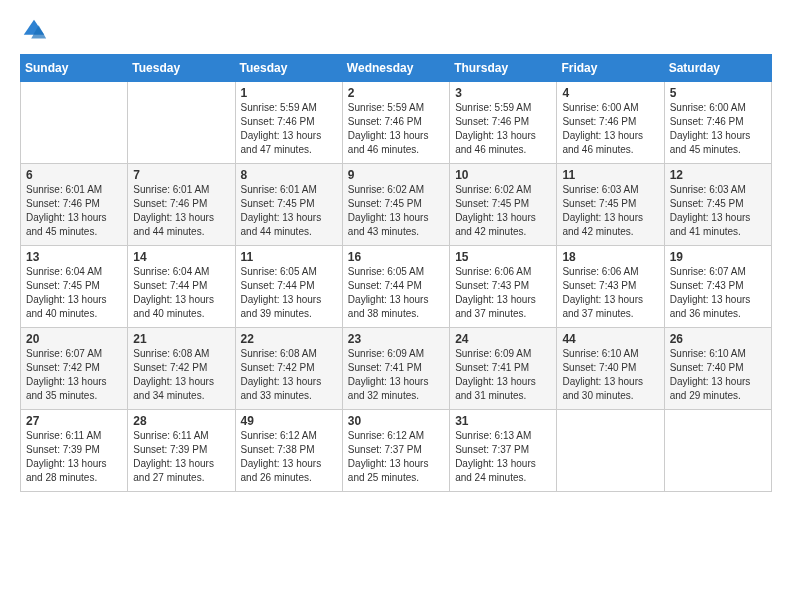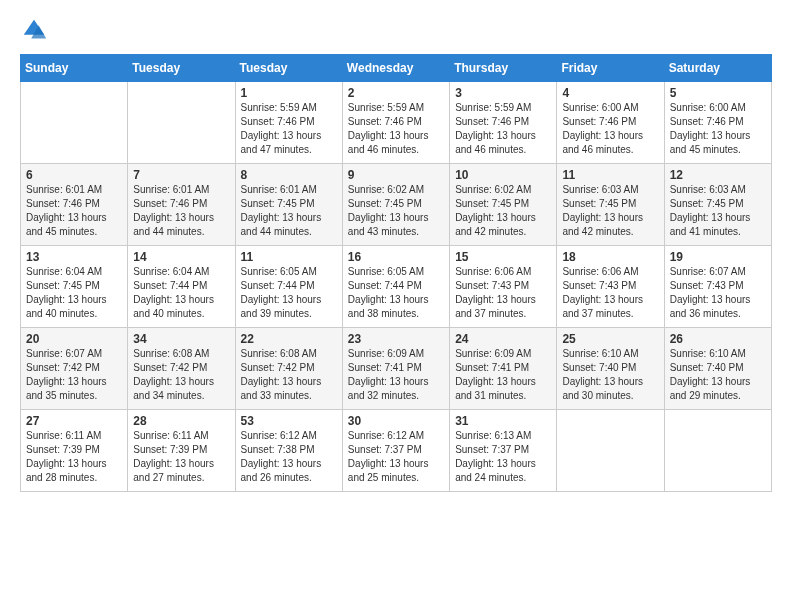--- a/index.html
+++ b/index.html
@@ -253,21 +253,21 @@
           </td>
         </tr>
         <tr>
           <td>
             <span class="day-num">20</span>
             <div class="day-info" style="white-space: pre-line;">Sunrise: 6:07 AM
 Sunset: 7:42 PM
 Daylight: 13 hours and 35 minutes.</div>
           </td>
           <td>
-            <span class="day-num">34</span>
+            <span class="day-num">21</span>
             <div class="day-info" style="white-space: pre-line;">Sunrise: 6:08 AM
 Sunset: 7:42 PM
 Daylight: 13 hours and 34 minutes.</div>
           </td>
           <td>
             <span class="day-num">22</span>
             <div class="day-info" style="white-space: pre-line;">Sunrise: 6:08 AM
 Sunset: 7:42 PM
 Daylight: 13 hours and 33 minutes.</div>
           </td>
@@ -277,21 +277,21 @@
 Sunset: 7:41 PM
 Daylight: 13 hours and 32 minutes.</div>
           </td>
           <td>
             <span class="day-num">24</span>
             <div class="day-info" style="white-space: pre-line;">Sunrise: 6:09 AM
 Sunset: 7:41 PM
 Daylight: 13 hours and 31 minutes.</div>
           </td>
           <td>
-            <span class="day-num">25</span>
+            <span class="day-num">44</span>
             <div class="day-info" style="white-space: pre-line;">Sunrise: 6:10 AM
 Sunset: 7:40 PM
 Daylight: 13 hours and 30 minutes.</div>
           </td>
           <td>
             <span class="day-num">26</span>
             <div class="day-info" style="white-space: pre-line;">Sunrise: 6:10 AM
 Sunset: 7:40 PM
 Daylight: 13 hours and 29 minutes.</div>
           </td>
@@ -303,21 +303,21 @@
 Sunset: 7:39 PM
 Daylight: 13 hours and 28 minutes.</div>
           </td>
           <td>
             <span class="day-num">28</span>
             <div class="day-info" style="white-space: pre-line;">Sunrise: 6:11 AM
 Sunset: 7:39 PM
 Daylight: 13 hours and 27 minutes.</div>
           </td>
           <td>
-            <span class="day-num">53</span>
+            <span class="day-num">49</span>
             <div class="day-info" style="white-space: pre-line;">Sunrise: 6:12 AM
 Sunset: 7:38 PM
 Daylight: 13 hours and 26 minutes.</div>
           </td>
           <td>
             <span class="day-num">30</span>
             <div class="day-info" style="white-space: pre-line;">Sunrise: 6:12 AM
 Sunset: 7:37 PM
 Daylight: 13 hours and 25 minutes.</div>
           </td>

